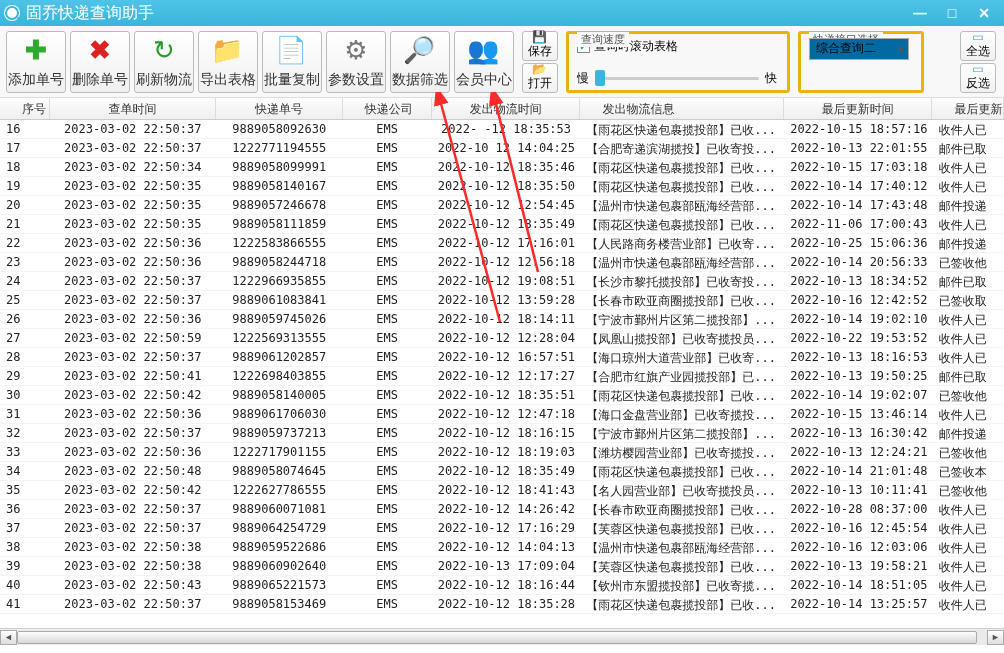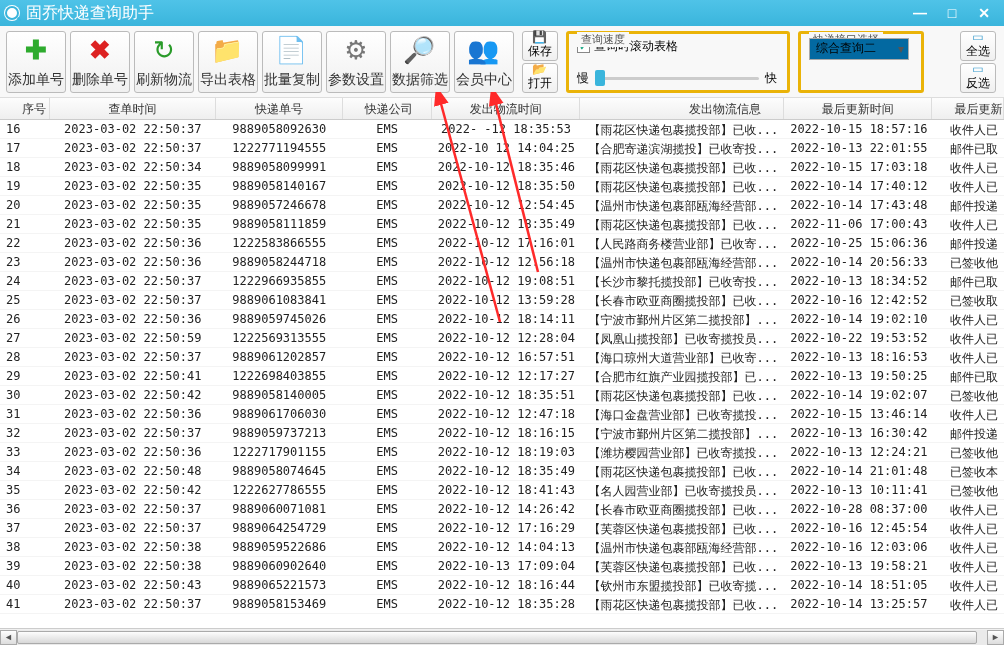--- a/index.html
+++ b/index.html
@@ -31,23 +31,23 @@
 .table-wrap{height:530px;overflow:auto;position:relative}
 .thead{display:flex;background:linear-gradient(#fdfdfd,#efefef);border-bottom:1px solid #ccc;height:22px;position:sticky;top:0}
 .th{border-right:1px solid #ddd;padding:3px 22px;color:#333;white-space:nowrap;overflow:hidden}
 .trow{display:flex;height:19px;border-bottom:1px solid #f4f4f4}
 .td{padding:2px 6px;white-space:nowrap;overflow:hidden;color:#222;font-family:"SimSun",monospace}
 .c0{width:50px;text-align:left}
 .c1{width:168px;text-align:center}
 .c2{width:128px;text-align:center}
 .c3{width:90px;text-align:center}
 .c4{width:150px;text-align:center}
-.c5{width:206px;text-align:right}
+.c5{width:206px;text-align:left}
 .c6{width:150px;text-align:center}
-.c7{width:72px;text-align:right}
+.c7{width:72px;text-align:left}
 .hscroll{height:17px;background:#f0f0f0;border-top:1px solid #ccc;display:flex;align-items:center}
 .hscroll .arrow{width:17px;height:15px;background:linear-gradient(#fff,#ddd);border:1px solid #aaa;display:flex;align-items:center;justify-content:center;font-size:9px;color:#555}
 .hscroll .track{flex:1;height:15px;background:#eaeaea;position:relative}
 .hscroll .thumb{position:absolute;left:0;width:960px;height:13px;top:1px;background:linear-gradient(#fdfdfd,#d8d8d8);border:1px solid #aaa;border-radius:2px}
 .arrow-annot{position:absolute;pointer-events:none;z-index:50}
 .i-plus{color:#2eab2e;font-weight:bold}
 .i-x{color:#d22;font-weight:bold}
 .i-refresh{color:#2a9b2a}
 .i-folder{color:#e8a838}
 .i-copy{color:#e8a838}

